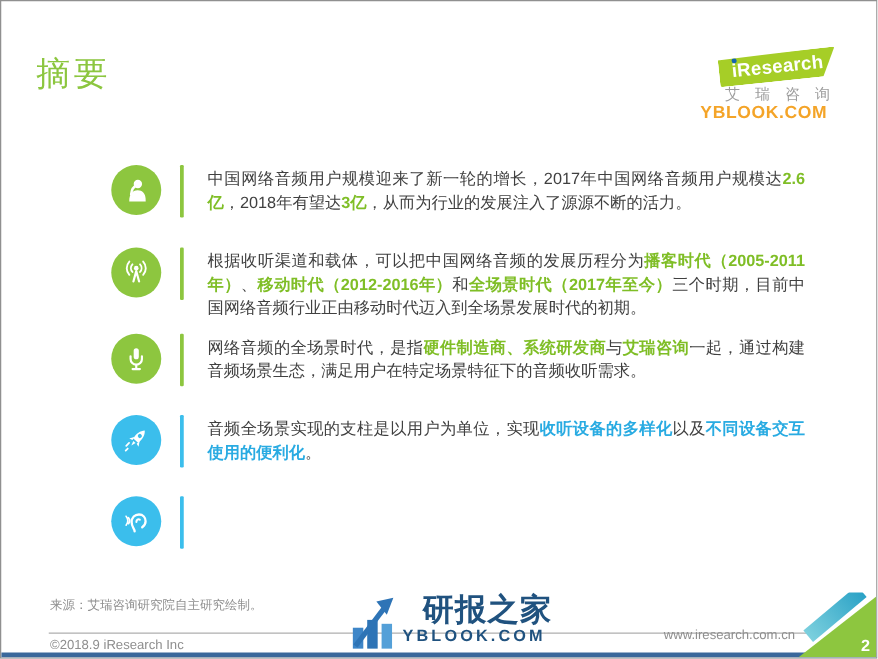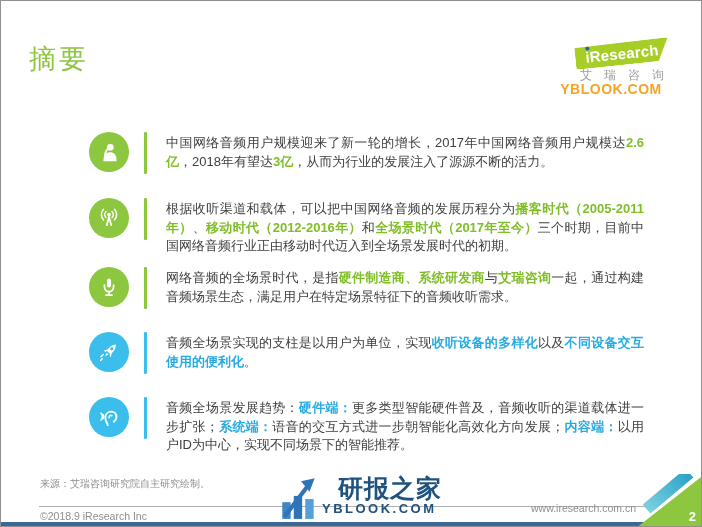--- a/index.html
+++ b/index.html
@@ -142,21 +142,20 @@
 
   <div class="row blue r5">
     <span class="icon">
       <svg viewBox="0 0 24 24" width="26" height="26">
         <path d="M10.8 19.5 C10.8 17.2 8.6 16.6 8.6 12.8 C8.6 9.3 10.9 7 14 7 C17 7 18.9 9.2 18.9 12 C18.9 14.3 17.8 15.4 16.4 16.4" stroke="#fff" stroke-width="1.7" fill="none" stroke-linecap="round"></path>
         <path d="M12.1 12.6 C12.1 10.9 13.4 10.1 14.6 10.8" stroke="#fff" stroke-width="1.5" fill="none" stroke-linecap="round"></path>
         <path d="M6.3 9.4 a3.4 3.4 0 0 1 0 4.4 M4.5 8.3 a5.4 5.4 0 0 1 0 6.6" stroke="#fff" stroke-width="1.2" fill="none" stroke-linecap="round"></path>
       </svg>
     </span>
     <span class="vbar"></span>
-    <p class="btext"><span>音频全场景发展趋势：</span><span class="hl-blue">硬件端：</span><span>更多类型智能硬件普及，音频收听的渠道载体进一步扩张；</span><span class="hl-blue">系统端：</span><span>语音的交互方式进一步朝智能化高效化方向发展；</span><span class="hl-blue">内容端：</span><span>以用户ID为中心，实现不同场景下的智能推荐。</span></p>
   </div>
 
   <div class="wm">
     <span>
       <svg viewBox="0 0 34 44" width="36" height="46">
         <rect x="1" y="26" width="8" height="16" fill="#3E86C8"></rect>
         <rect x="12" y="20" width="8" height="22" fill="#2E74B6"></rect>
         <rect x="23" y="23" width="8" height="19" fill="#54A0D8"></rect>
         <path d="M3 40 L25 11" stroke="#2E74B6" stroke-width="4"></path>
         <path d="M19 6 L32 3 L27 16 Z" fill="#2E74B6"></path>

